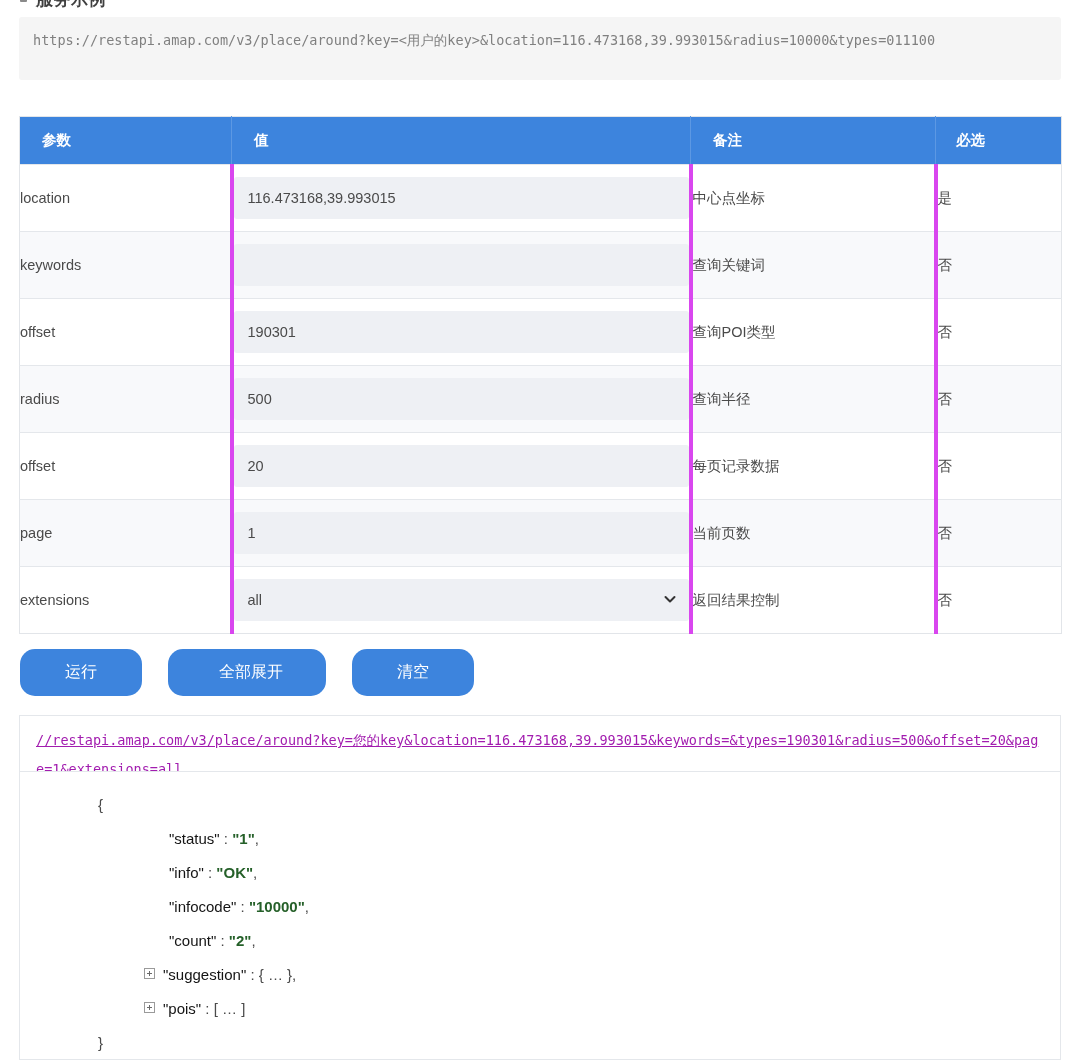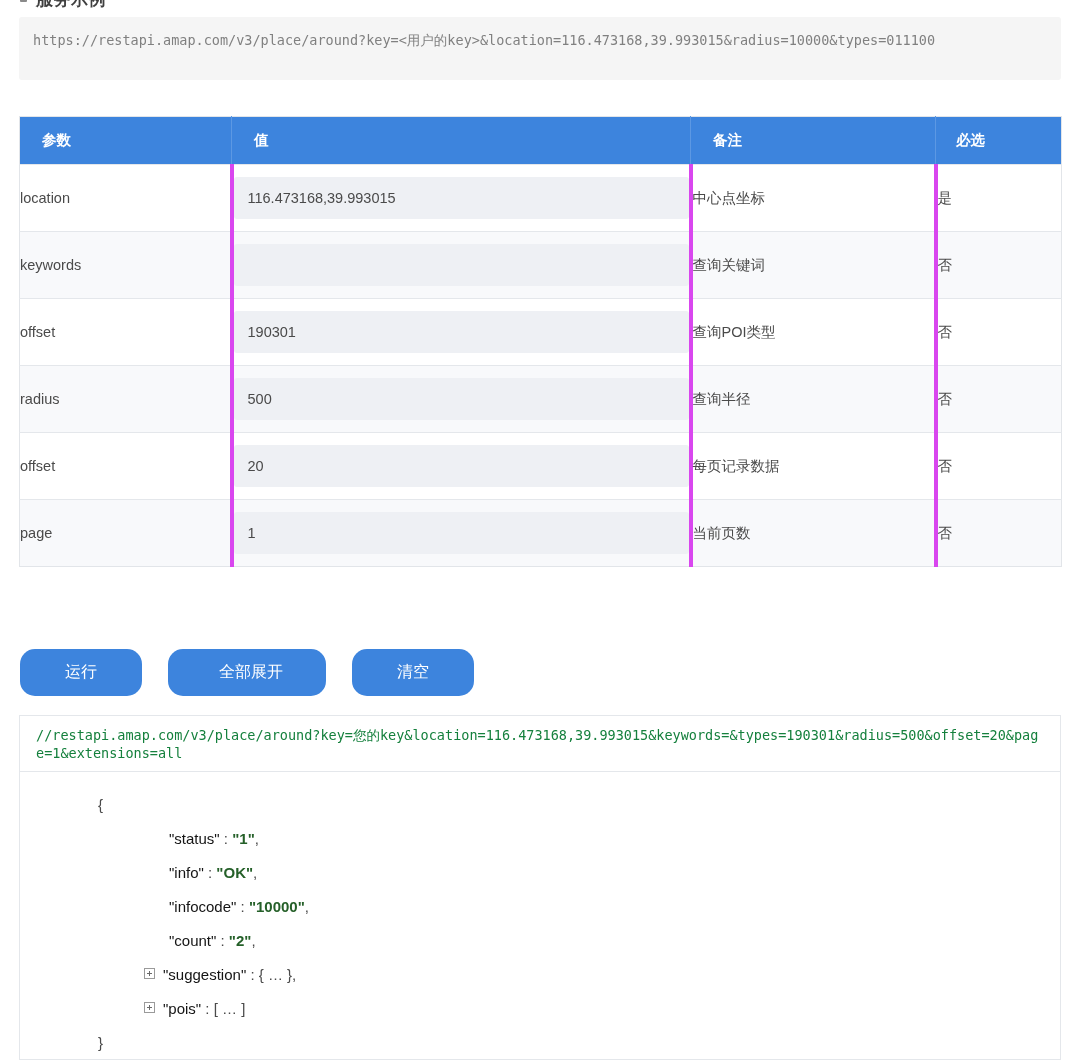--- a/index.html
+++ b/index.html
@@ -145,24 +145,25 @@
   .req-url {
     position: absolute;
     left: 19px; top: 715px;
     width: 1042px; height: 56px;
     background: #ffffff;
     border: 1px solid #e4e7eb;
     border-bottom: none;
     padding: 10px 16px 0 16px;
     font-family: "DejaVu Sans Mono", monospace;
     font-size: 13.5px;
-    line-height: 18px;
-    color: #15803d;
+    line-height: 29px;
+    color: #a21caf;
     word-break: break-all;
     white-space: pre-wrap;
+    text-decoration: underline;
   }
 
   
   .json-box {
     position: absolute;
     left: 19px; top: 771px;
     width: 1042px; height: 289px;
     background: #ffffff;
     border: 1px solid #e4e7eb;
     border-top: 1px solid #e4e7eb;
@@ -268,20 +269,33 @@
           <td class="cell-req">否</td>
         </tr>
         <tr>
           <td class="cell-param">page</td>
           <td class="cell-value">
             <input type="text" class="val-input" placeholder="" value="1" style="">
           </td>
           <td class="cell-note">当前页数</td>
           <td class="cell-req">否</td>
         </tr>
+        <tr>
+          <td class="cell-param">extensions</td>
+          <td class="cell-value">
+            <div class="val-select-wrap">
+              <select class="val-select"><option>all</option><option>base</option></select>
+              <svg class="chevron" viewBox="0 0 14 14">
+                <path d="M2.5 5 L7 9.5 L11.5 5" fill="none" stroke="#333333" stroke-width="2" stroke-linecap="round" stroke-linejoin="round"></path>
+              </svg>
+            </div>
+          </td>
+          <td class="cell-note">返回结果控制</td>
+          <td class="cell-req">否</td>
+        </tr>
       </tbody>
   </table>
 
   <div class="btn-row">
     <button class="btn">运行</button>
     <button class="btn wide">全部展开</button>
     <button class="btn">清空</button>
   </div>
 
   <div class="req-url">//restapi.amap.com/v3/place/around?key=您的key&amp;location=116.473168,39.993015&amp;keywords=&amp;types=190301&amp;radius=500&amp;offset=20&amp;page=1&amp;extensions=all</div>

